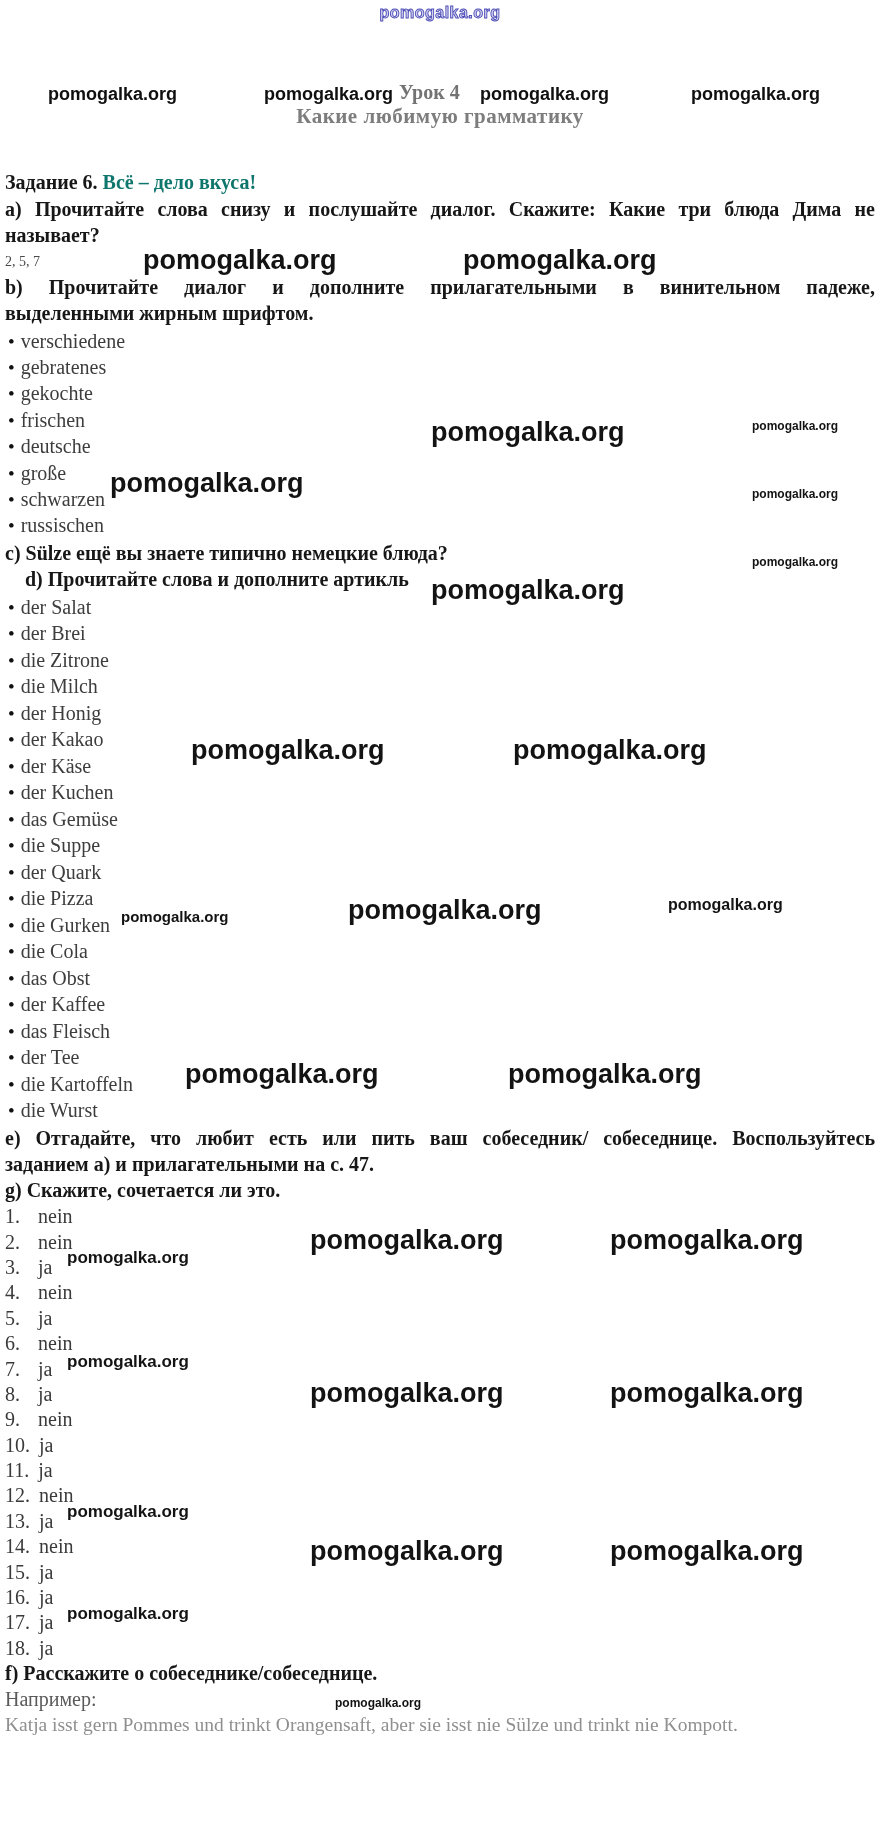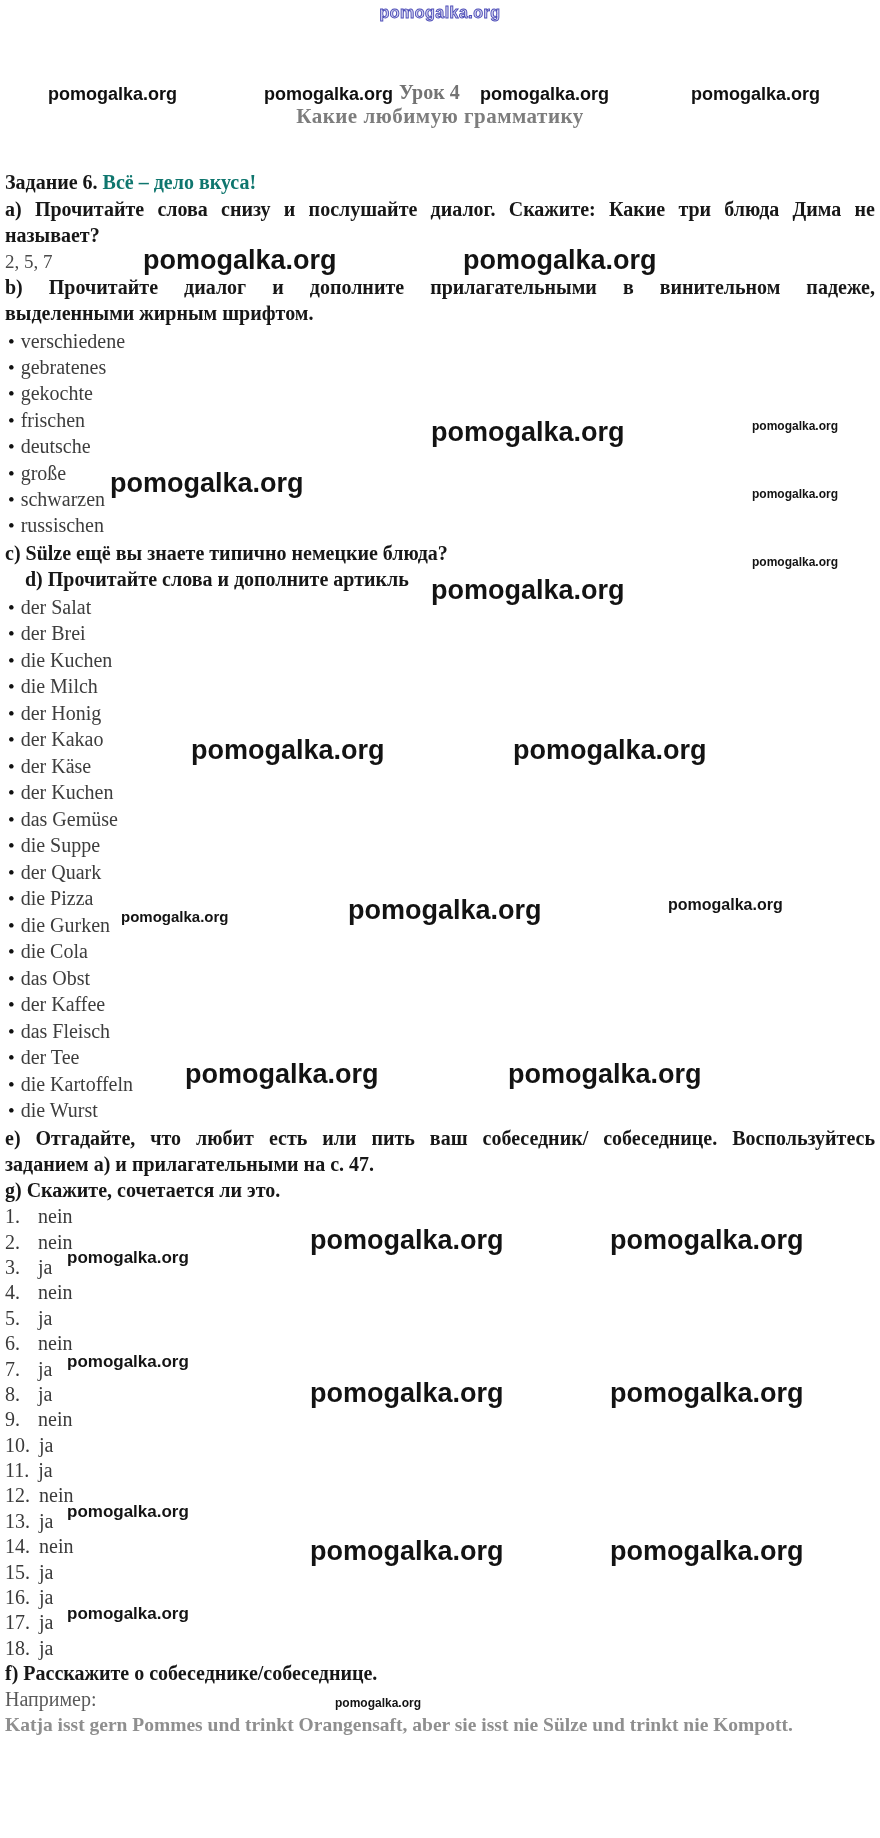--- a/index.html
+++ b/index.html
@@ -36,39 +36,39 @@
     font-weight:700;font-size:21px;color:#7d7d7d;letter-spacing:0.5px;
   }
   
   .line{position:absolute;left:5px;right:5px;font-size:20px;line-height:24px;}
   .bold{font-weight:700;color:#171717;}
   .jline{text-align:justify;text-align-last:justify;}
   #task-heading{top:170px;}
   #task-heading .rest{font-weight:700;color:#0f766e;}
   #a-line1{top:197px;}
   #a-line2{top:223px;}
-  #a-answer{top:250px;font-size:19px;color:#4a4a4a;}
+  #a-answer{top:250px;font-size:14px;color:#4a4a4a;}
   #b-line1{top:275px;}
   #b-line2{top:301px;}
   #b-list{position:absolute;left:5px;top:328px;}
   #c-prompt{top:541px;}
   #d-prompt{top:567px;margin-left:20px;}
   #d-list{position:absolute;left:5px;top:594px;}
   .bullet-item{height:26.4px;display:flex;align-items:center;font-size:20px;color:#3d3d3d;}
   #d-list .bullet-item{height:26.5px;}
   .dot{color:#111;margin:0 6px 0 3px;font-size:19px;line-height:1;}
   #e-line1{top:1126px;}
   #e-line2{top:1152px;}
   #g-prompt{top:1178px;}
   #g-list{position:absolute;left:5px;top:1204px;}
   .g-item{height:25.4px;display:flex;align-items:center;font-size:20px;color:#3a3a3a;}
   .g-num{display:inline-block;min-width:24px;margin-right:9px;}
   #f-prompt{top:1661px;}
   #example-label{top:1687px;font-size:20px;color:#5a5a5a;}
-  #example-sentence{top:1713px;font-size:19.5px;color:#8f8f8f;white-space:nowrap;font-weight:bold;}
+  #example-sentence{top:1713px;font-size:19.5px;color:#8f8f8f;white-space:nowrap;}
 </style>
 </head>
 <body>
 
 <div class="wm-top">pomogalka.org</div>
 
 <div>
   <span class="h-wm" style="left:48px;top:85px">pomogalka.org</span>
   <span class="h-wm" style="left:264px;top:85px">pomogalka.org</span>
   <span id="lesson-title">Урок 4</span>
@@ -128,21 +128,21 @@
     <div class="bullet-item">
       <span class="dot">•</span>
       <span>der Salat</span>
     </div>
     <div class="bullet-item">
       <span class="dot">•</span>
       <span>der Brei</span>
     </div>
     <div class="bullet-item">
       <span class="dot">•</span>
-      <span>die Kuchen</span>
+      <span>die Zitrone</span>
     </div>
     <div class="bullet-item">
       <span class="dot">•</span>
       <span>die Milch</span>
     </div>
     <div class="bullet-item">
       <span class="dot">•</span>
       <span>der Honig</span>
     </div>
     <div class="bullet-item">

